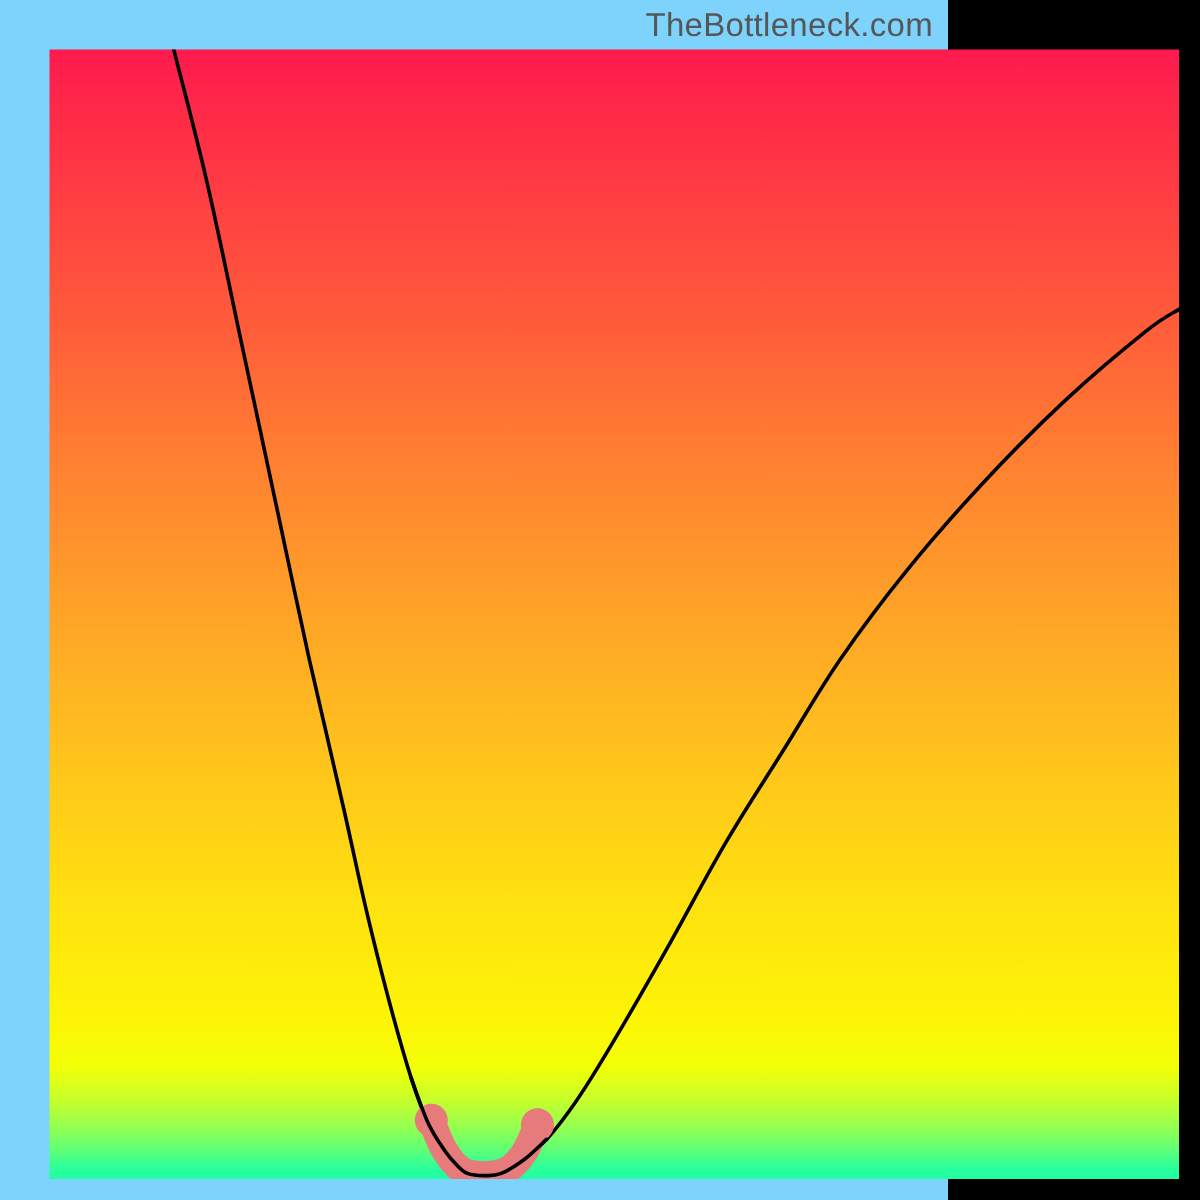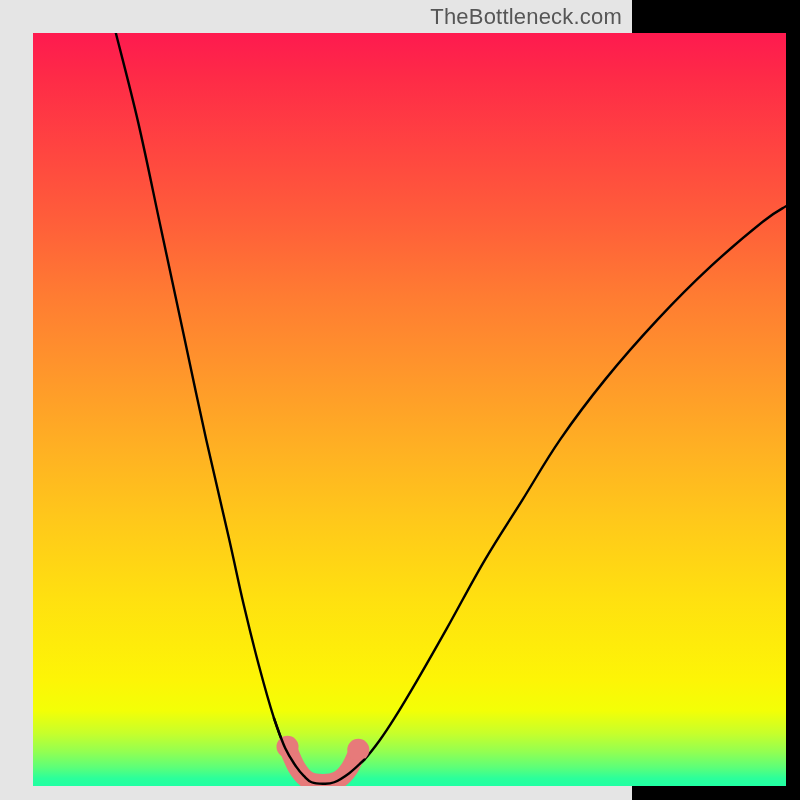--- a/index.html
+++ b/index.html
@@ -7,21 +7,21 @@
     padding: 0;
     width: 800px;
     height: 800px;
     background: #000000;
     overflow: hidden;
   }
   .container {
     position: relative;
     width: 632px;
     height: 800px;
-    background: #e5e5e5;
+    background: #7dd3fc;
   }
   .attribution {
     position: absolute;
     top: 4px;
     right: 10px;
     font-family: Arial, Helvetica, sans-serif;
     font-size: 22px;
     font-weight: 500;
     color: #565656;
     letter-spacing: 0.2px;

